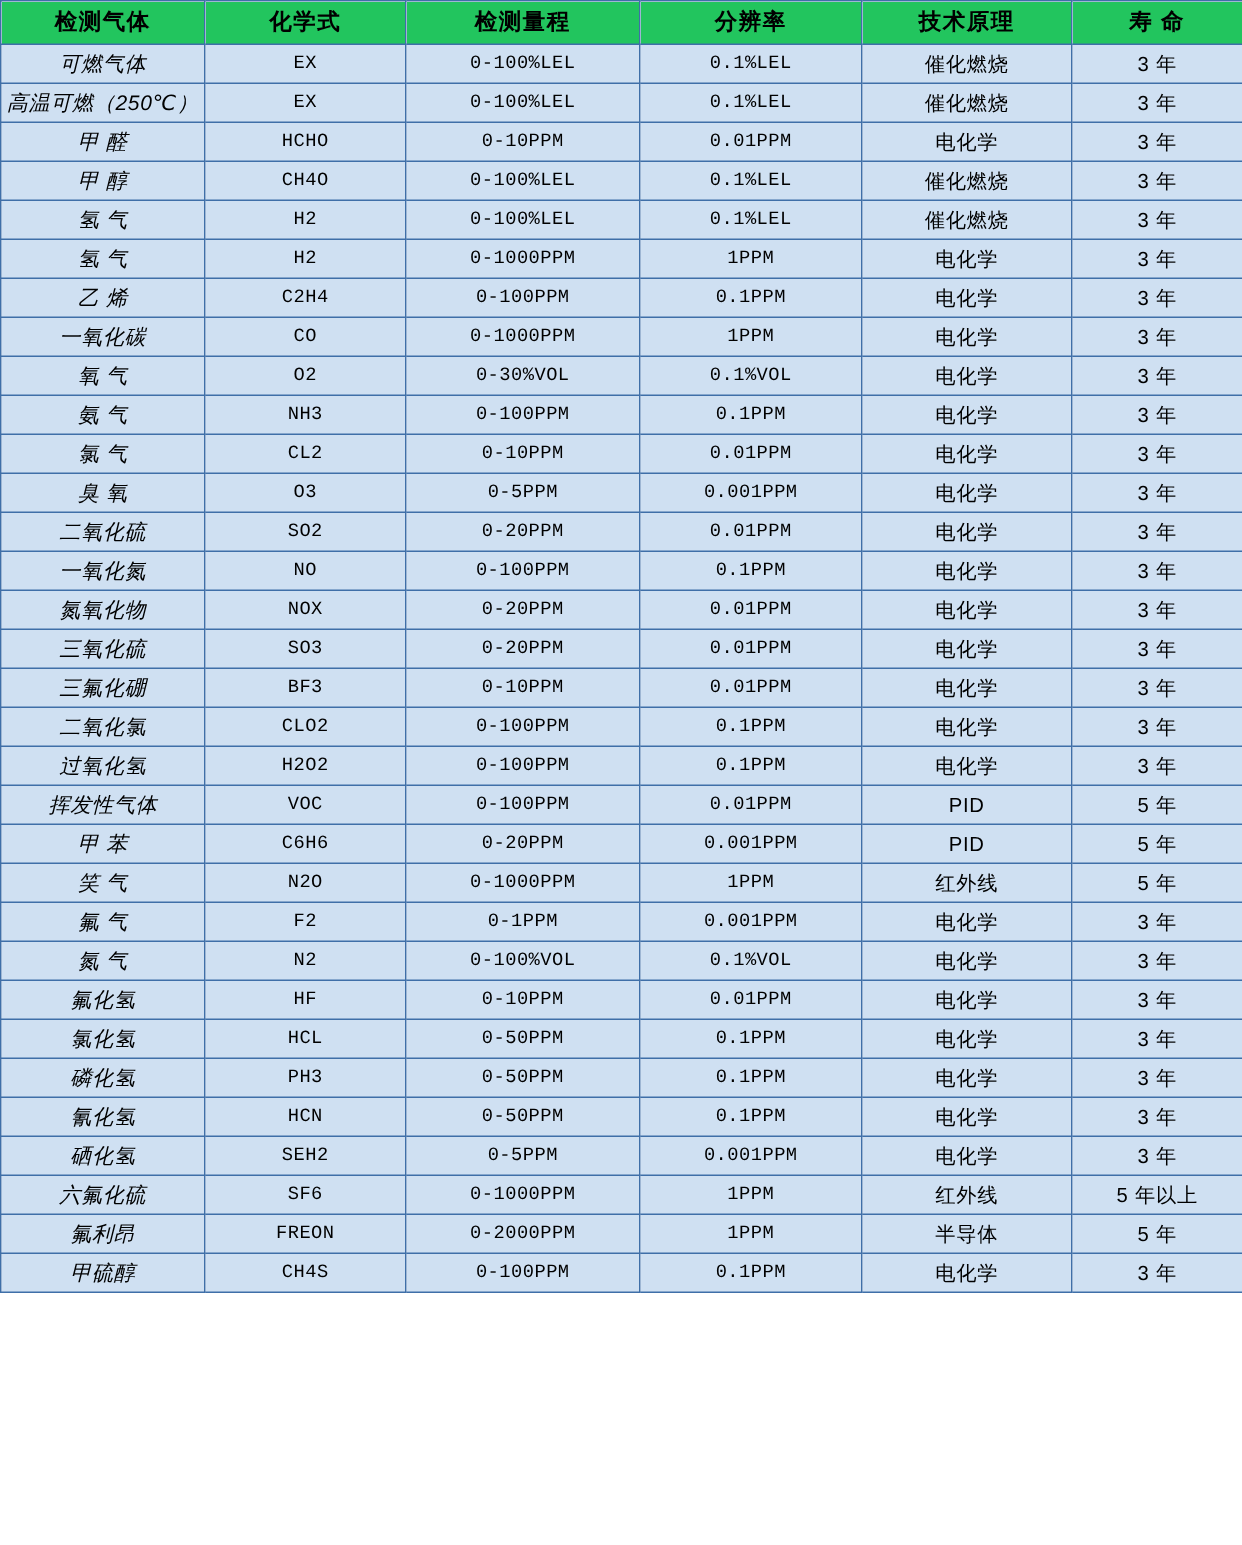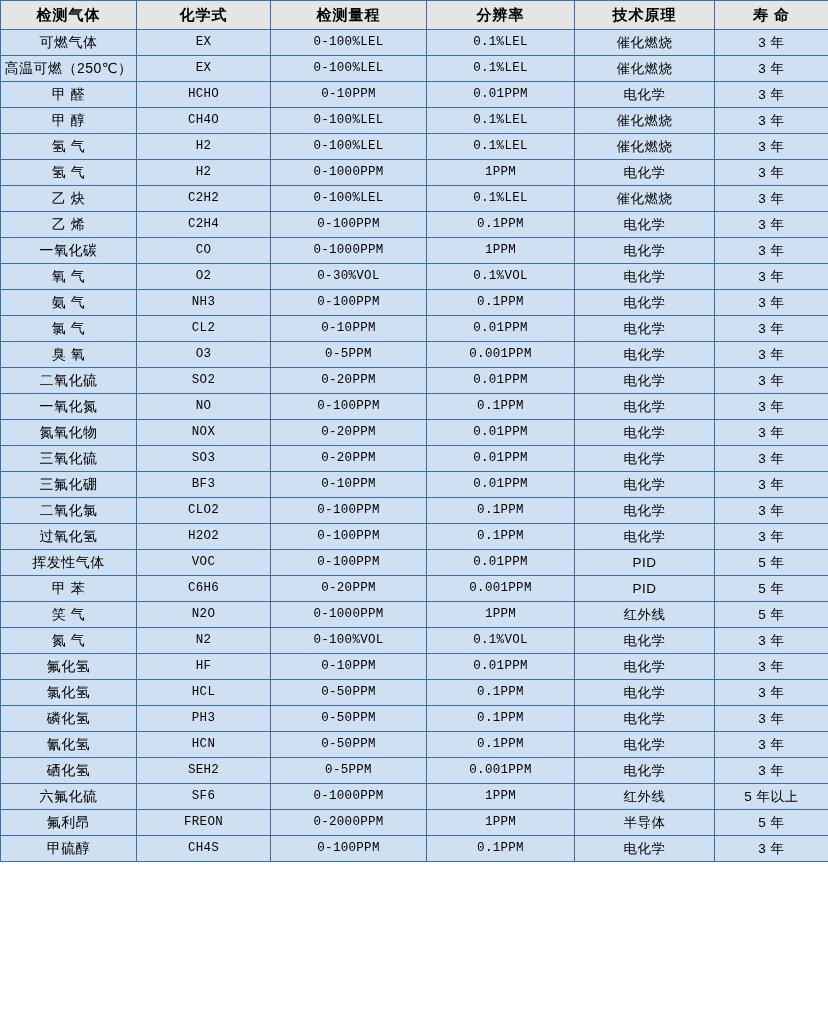--- a/index.html
+++ b/index.html
@@ -32,36 +32,37 @@
     border: 1px solid #3f6fa8;
     text-align: center;
     vertical-align: middle;
     padding: 0;
     height: 25px;
     line-height: 25px;
     overflow: hidden;
     white-space: nowrap;
   }
   table.gas-table thead th {
-    background: #e5e5e5;
+    background: #22c55e;
     font-weight: bold;
     font-size: 15px;
     color: #000000;
     height: 28px;
     line-height: 28px;
     letter-spacing: 1px;
   }
   table.gas-table tbody td {
     background: #cfe0f2;
     font-size: 13.5px;
     color: #000000;
   }
   table.gas-table tbody td.name {
     font-size: 14px;
     letter-spacing: 0.5px;
+    font-style: italic;
   }
   table.gas-table tbody td.formula,
   table.gas-table tbody td.range,
   table.gas-table tbody td.resolution {
     font-family: "Liberation Mono", "DejaVu Sans Mono", monospace;
     font-size: 12.5px;
     letter-spacing: 0.3px;
   }
   table.gas-table tbody td.principle,
   table.gas-table tbody td.life {
@@ -135,28 +136,20 @@
         </tr>
         <tr>
           <td class="name">氢 气</td>
           <td class="formula">H2</td>
           <td class="range">0-1000PPM</td>
           <td class="resolution">1PPM</td>
           <td class="principle">电化学</td>
           <td class="life">3 年</td>
         </tr>
         <tr>
-          <td class="name">乙 炔</td>
-          <td class="formula">C2H2</td>
-          <td class="range">0-100%LEL</td>
-          <td class="resolution">0.1%LEL</td>
-          <td class="principle">催化燃烧</td>
-          <td class="life">3 年</td>
-        </tr>
-        <tr>
           <td class="name">乙 烯</td>
           <td class="formula">C2H4</td>
           <td class="range">0-100PPM</td>
           <td class="resolution">0.1PPM</td>
           <td class="principle">电化学</td>
           <td class="life">3 年</td>
         </tr>
         <tr>
           <td class="name">一氧化碳</td>
           <td class="formula">CO</td>
@@ -271,20 +264,28 @@
         </tr>
         <tr>
           <td class="name">笑 气</td>
           <td class="formula">N2O</td>
           <td class="range">0-1000PPM</td>
           <td class="resolution">1PPM</td>
           <td class="principle">红外线</td>
           <td class="life">5 年</td>
         </tr>
         <tr>
+          <td class="name">氟 气</td>
+          <td class="formula">F2</td>
+          <td class="range">0-1PPM</td>
+          <td class="resolution">0.001PPM</td>
+          <td class="principle">电化学</td>
+          <td class="life">3 年</td>
+        </tr>
+        <tr>
           <td class="name">氮 气</td>
           <td class="formula">N2</td>
           <td class="range">0-100%VOL</td>
           <td class="resolution">0.1%VOL</td>
           <td class="principle">电化学</td>
           <td class="life">3 年</td>
         </tr>
         <tr>
           <td class="name">氟化氢</td>
           <td class="formula">HF</td>

